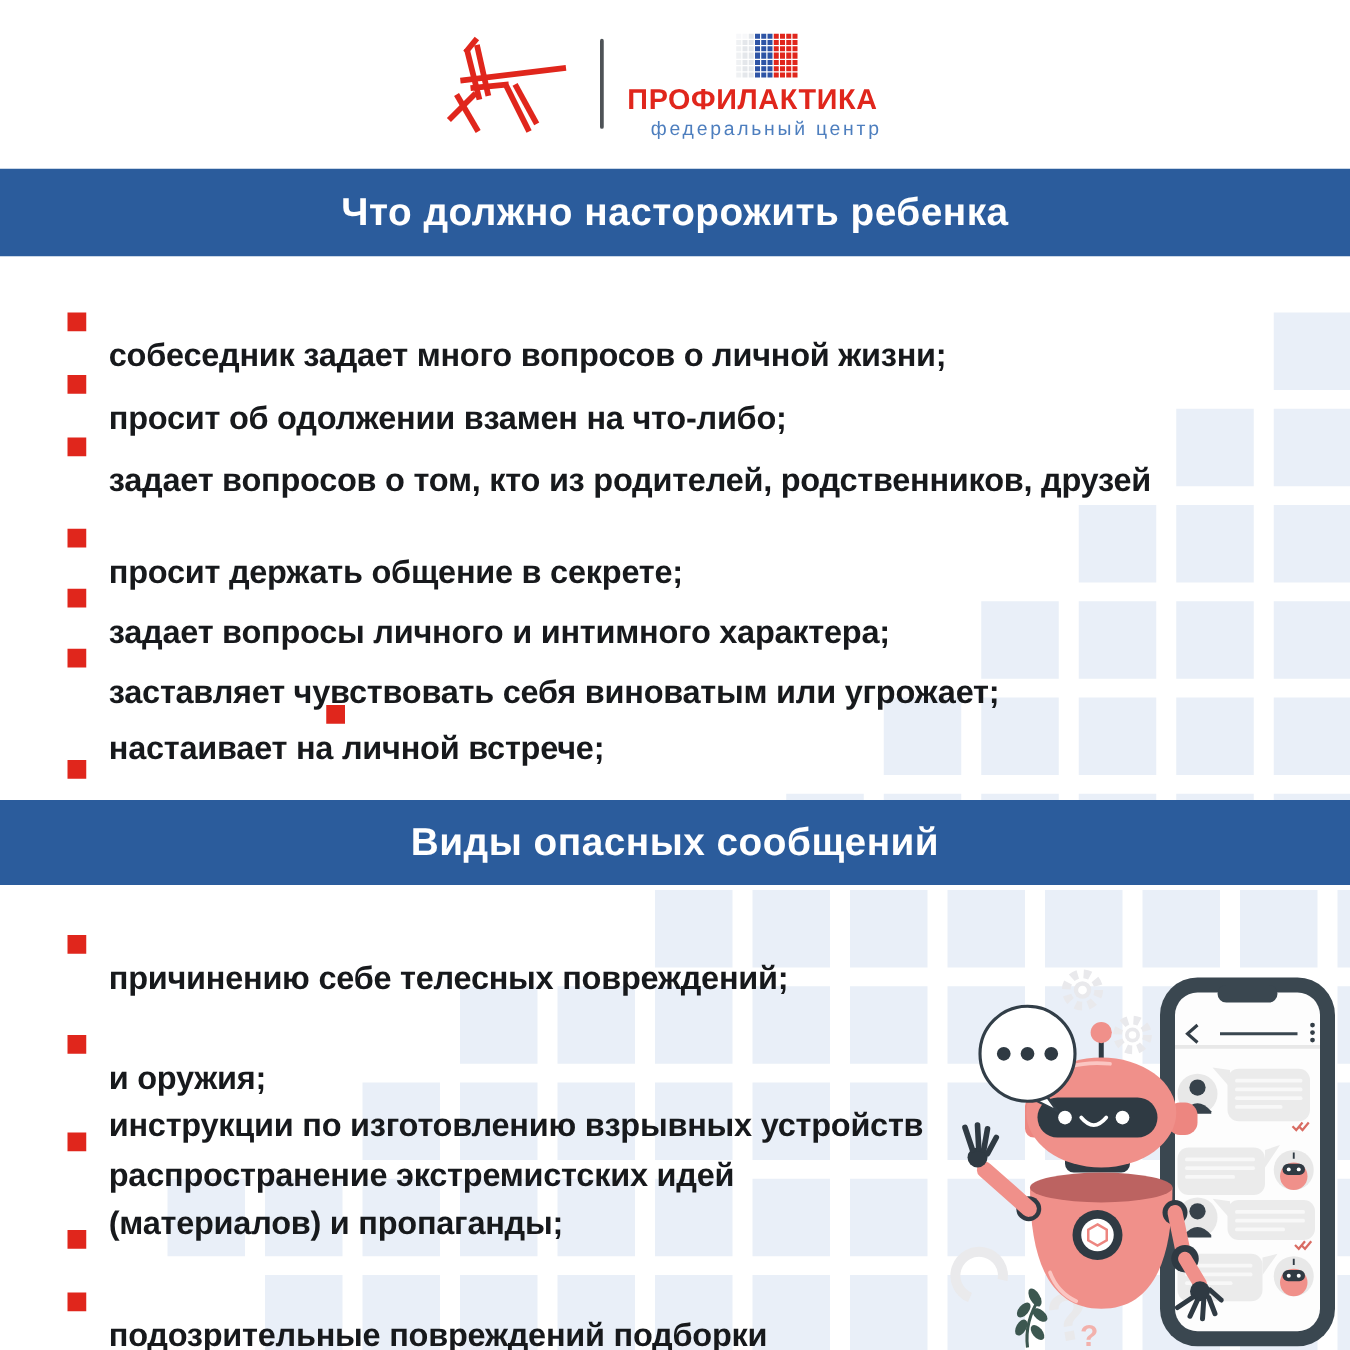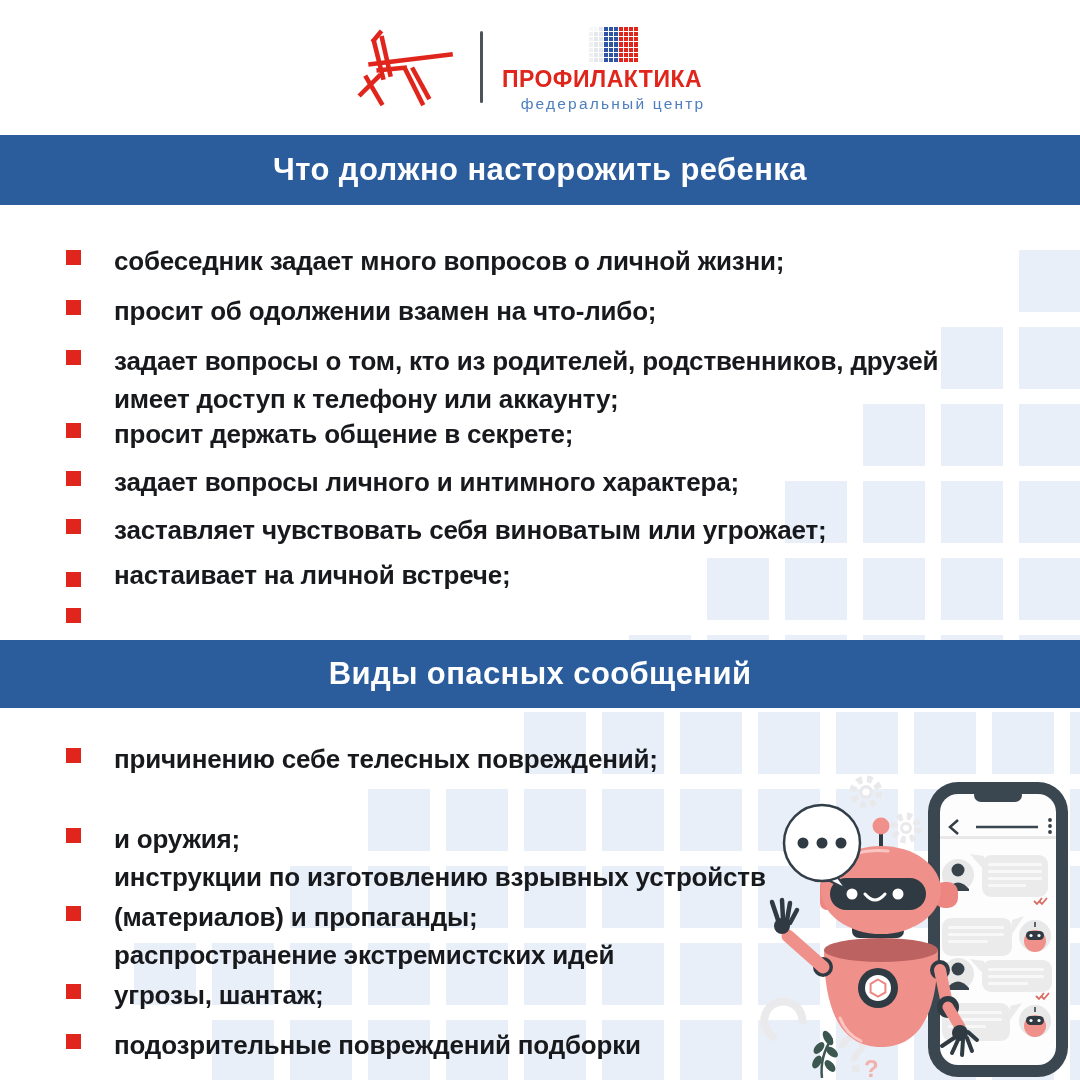--- a/index.html
+++ b/index.html
@@ -7,21 +7,21 @@
     width:1080px;height:1080px;position:relative;overflow:hidden;background:#fff;
     font-family:"Liberation Sans","DejaVu Sans",sans-serif;
     --blue:#2B5C9C; --red:#E0261C; --text:#17191C; --tint:#E9EFF8;
   }
   .sq{position:absolute;width:62px;height:62px;background:var(--tint);z-index:1;}
   .banner{position:absolute;left:0;width:1080px;background:var(--blue);
           display:flex;align-items:center;justify-content:center;z-index:5;}
   #banner1{top:135px;height:70px;}
   #banner2{top:640px;height:68px;}
   .banner-title{color:#fff;font-size:31px;font-weight:700;letter-spacing:.4px;}
-  .item{position:absolute;left:66px;display:flex;z-index:4;}
+  .item{position:absolute;left:54px;display:flex;z-index:4;flex-direction:column;}
   .bullet{width:15px;height:15px;background:var(--red);margin-top:8px;flex:none;}
   .lines{margin-left:33px;}
   .line{font-size:26px;line-height:38px;font-weight:700;color:var(--text);
         white-space:nowrap;letter-spacing:-0.2px;}
   .hdr{position:absolute;z-index:5;}
   #brand-title{left:452px;top:66px;width:300px;text-align:center;
     font-size:23px;font-weight:700;letter-spacing:.5px;color:var(--red);}
   #brand-subtitle{left:463px;top:95px;width:300px;text-align:center;
     font-size:15.5px;letter-spacing:2.2px;color:#4D7EBE;}
   #logo-grid{left:589px;top:27px;width:49px;height:35px;display:grid;
@@ -217,22 +217,21 @@
     </div>
     <div class="item" style="top: 292px;">
       <span class="bullet"></span>
       <div class="lines">
         <div class="line">просит об одолжении взамен на что-либо;</div>
       </div>
     </div>
     <div class="item" style="top: 342px;">
       <span class="bullet"></span>
       <div class="lines">
-        <div class="line">задает вопросы о том, кто из родителей, родственников, друзей</div>
-        <div class="line">имеет доступ к телефону или аккаунту;</div>
+        <div class="line">задает вопросов о том, кто из родителей, родственников, друзей</div>
       </div>
     </div>
     <div class="item" style="top: 415px;">
       <span class="bullet"></span>
       <div class="lines">
         <div class="line">просит держать общение в секрете;</div>
       </div>
     </div>
     <div class="item" style="top: 463px;">
       <span class="bullet"></span>
@@ -266,29 +265,26 @@
     <div class="item" style="top: 820px;">
       <span class="bullet"></span>
       <div class="lines">
         <div class="line">и оружия;</div>
         <div class="line">инструкции по изготовлению взрывных устройств</div>
       </div>
     </div>
     <div class="item" style="top: 898px;">
       <span class="bullet"></span>
       <div class="lines">
+        <div class="line">распространение экстремистских идей</div>
         <div class="line">(материалов) и пропаганды;</div>
-        <div class="line">распространение экстремистских идей</div>
       </div>
     </div>
     <div class="item" style="top: 976px;">
       <span class="bullet"></span>
-      <div class="lines">
-        <div class="line">угрозы, шантаж;</div>
-      </div>
     </div>
     <div class="item" style="top: 1026px;">
       <span class="bullet"></span>
       <div class="lines">
         <div class="line">подозрительные повреждений подборки</div>
       </div>
     </div>
   </div>
 
 <svg id="illo" width="340" height="310" viewBox="0 0 340 310">

